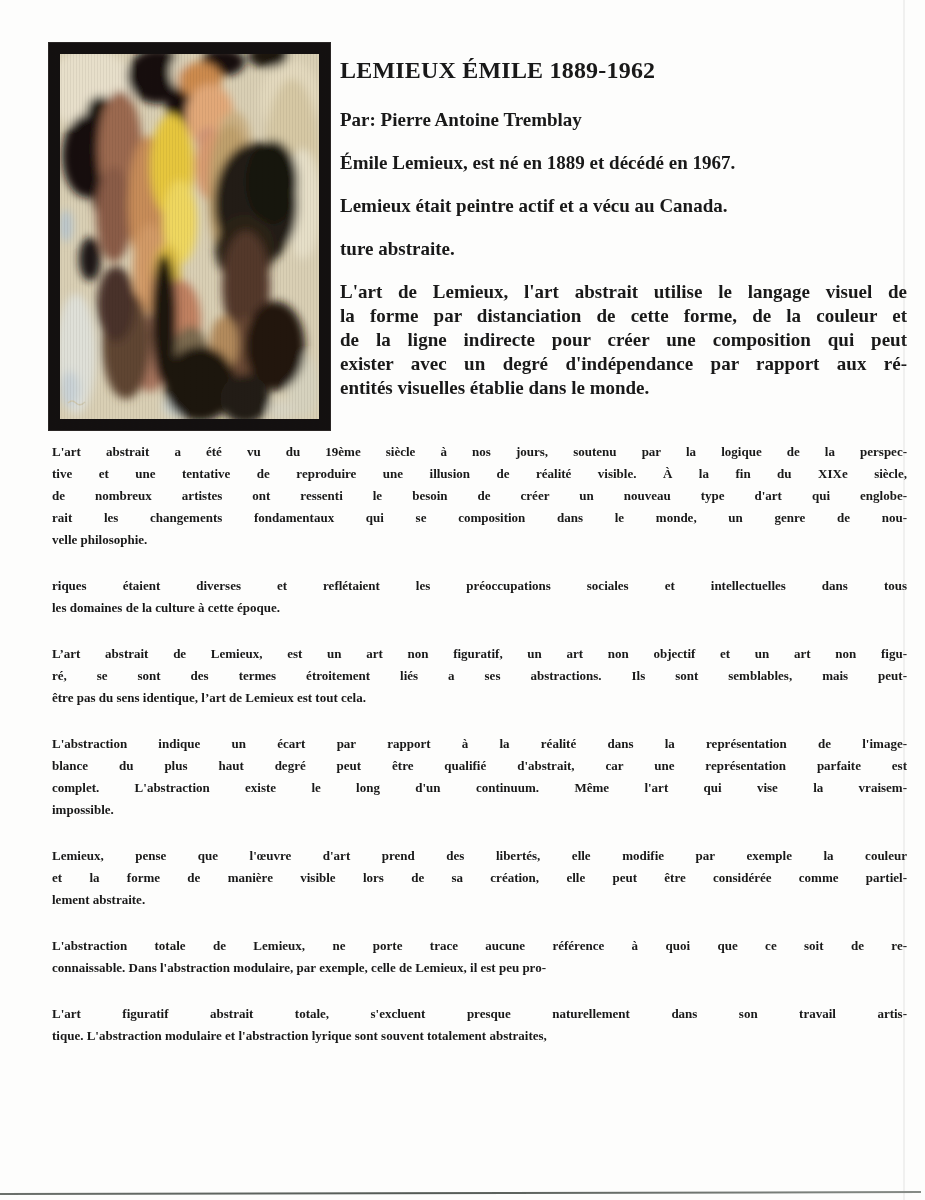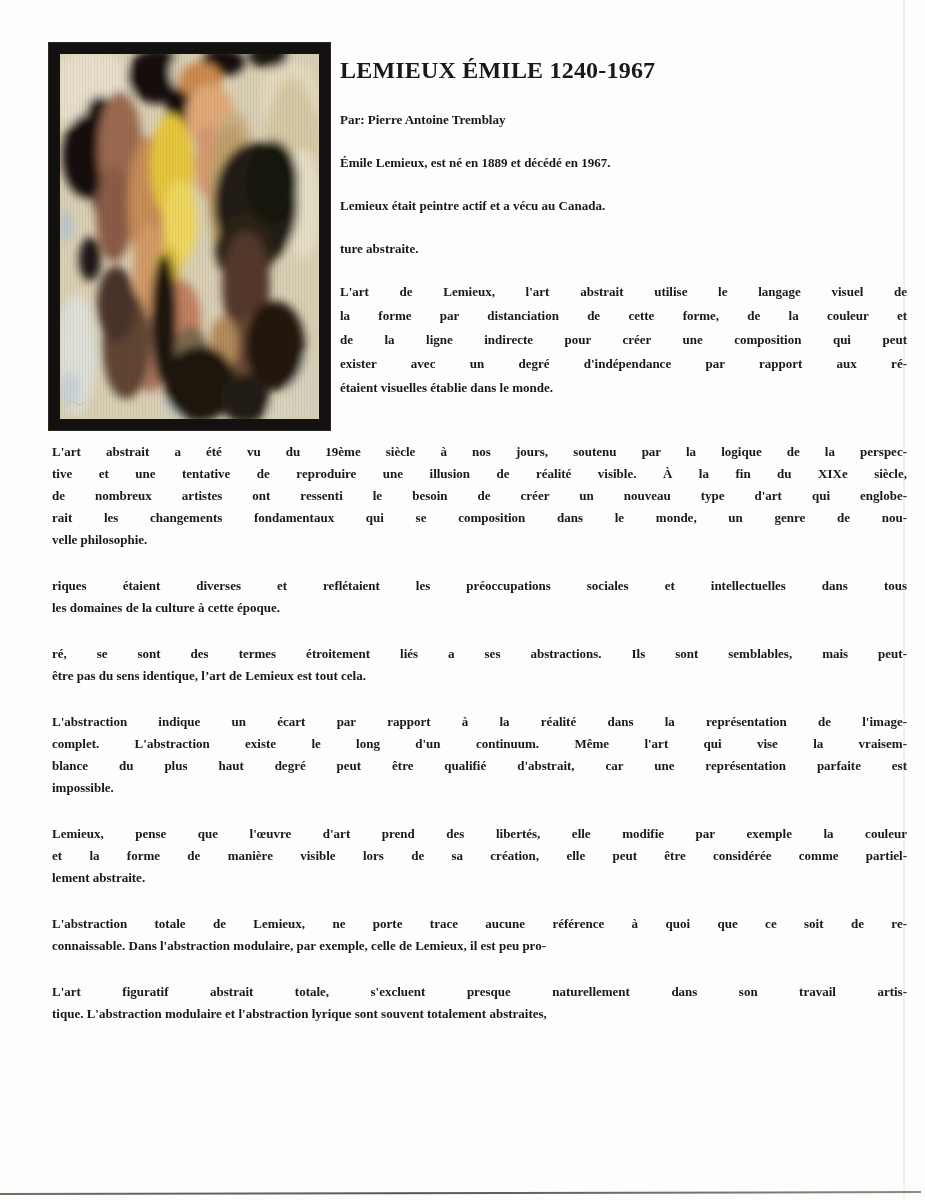--- a/index.html
+++ b/index.html
@@ -28,21 +28,21 @@
     background: repeating-linear-gradient(90deg, rgba(25,18,10,0.06) 0 1px, transparent 1px 3px);
     pointer-events: none;
   }
 
   
   .right-col { position: absolute; left: 340px; top: 56px; width: 567px; }
   .right-col .title {
     font-size: 24px; line-height: 28px; margin: 0 0 24px 0;
     letter-spacing: 0.2px;
   }
-  .right-col .para { font-size: 13px; line-height: 24px; margin: 0 0 19px 0; }
+  .right-col .para { font-size: 19px; line-height: 24px; margin: 0 0 19px 0; }
 
   
   .body-col { position: absolute; left: 52px; top: 441px; width: 855px; }
   .body-col .para { font-size: 13px; line-height: 22px; margin: 0 0 24px 0; }
 
   .para { padding: 0; }
   .pline { text-align: justify; text-align-last: justify; }
   .para .pline:last-child { text-align-last: left; }
 
   
@@ -122,21 +122,21 @@
         <ellipse cx="104" cy="265" rx="13" ry="65" fill="#1c1510"></ellipse>
         <ellipse cx="140" cy="330" rx="36" ry="38" fill="#1a130d"></ellipse>
         <ellipse cx="215" cy="292" rx="30" ry="45" fill="#20180f"></ellipse>
         <ellipse cx="185" cy="345" rx="25" ry="25" fill="#241b12"></ellipse>
       </g>
       <path d="M8 349 q4 -4 8 0 q4 4 9 -1" stroke="#cfc8b0" fill="none" stroke-width="1.3"></path>
     </svg>
   </figure>
 
   <section class="right-col">
-    <h1 class="title">LEMIEUX ÉMILE 1240-1967</h1>
+    <h1 class="title">LEMIEUX ÉMILE 1889-1962</h1>
     <p class="para"><span class="pline" style="text-align-last:left">Par: Pierre Antoine Tremblay</span></p>
     <div>
 
     <div class="para">
 
       <div class="pline">Émile Lemieux, est né en 1889 et décédé en 1967.</div>
         </div>
         <div class="para">
 
       <div class="pline">Lemieux était peintre actif et a vécu au Canada.</div>
@@ -144,21 +144,21 @@
         <div class="para">
 
           <div class="pline">ture abstraite.</div>
         </div>
         <div class="para">
 
       <div class="pline">L'art de Lemieux, l'art abstrait utilise le langage visuel de</div>
           <div class="pline">la forme par distanciation de cette forme, de la couleur et</div>
           <div class="pline">de la ligne indirecte pour créer une composition qui peut</div>
           <div class="pline">exister avec un degré d'indépendance par rapport aux ré-</div>
-          <div class="pline">étaient visuelles établie dans le monde.</div>
+          <div class="pline">entités visuelles établie dans le monde.</div>
         </div>
       </div>
   </section>
 
   <section class="body-col">
 
   <div class="para">
 
     <div class="pline">L'art abstrait a été vu du 19ème siècle à nos jours, soutenu par la logique de la perspec-</div>
         <div class="pline">tive et une tentative de reproduire une illusion de réalité visible. À la fin du XIXe siècle,</div>
@@ -166,28 +166,29 @@
         <div class="pline">rait les changements fondamentaux qui se composition dans le monde, un genre de nou-</div>
         <div class="pline">velle philosophie.</div>
       </div>
       <div class="para">
 
         <div class="pline">riques étaient diverses et reflétaient les préoccupations sociales et intellectuelles dans tous</div>
         <div class="pline">les domaines de la culture à cette époque.</div>
       </div>
       <div class="para">
 
+    <div class="pline">L’art abstrait de Lemieux, est un art non figuratif, un art non objectif et un art non figu-</div>
         <div class="pline">ré, se sont des termes étroitement liés a ses abstractions. Ils sont semblables, mais peut-</div>
         <div class="pline">être pas du sens identique, l’art de Lemieux est tout cela.</div>
       </div>
       <div class="para">
 
     <div class="pline">L'abstraction indique un écart par rapport à la réalité dans la représentation de l'image-</div>
+        <div class="pline">blance du plus haut degré peut être qualifié d'abstrait, car une représentation parfaite est</div>
         <div class="pline">complet. L'abstraction existe le long d'un continuum. Même l'art qui vise la vraisem-</div>
-        <div class="pline">blance du plus haut degré peut être qualifié d'abstrait, car une représentation parfaite est</div>
         <div class="pline">impossible.</div>
       </div>
       <div class="para">
 
     <div class="pline">Lemieux, pense que l'œuvre d'art prend des libertés, elle modifie par exemple la couleur</div>
         <div class="pline">et la forme de manière visible lors de sa création, elle peut être considérée comme partiel-</div>
         <div class="pline">lement abstraite.</div>
       </div>
       <div class="para">
 

